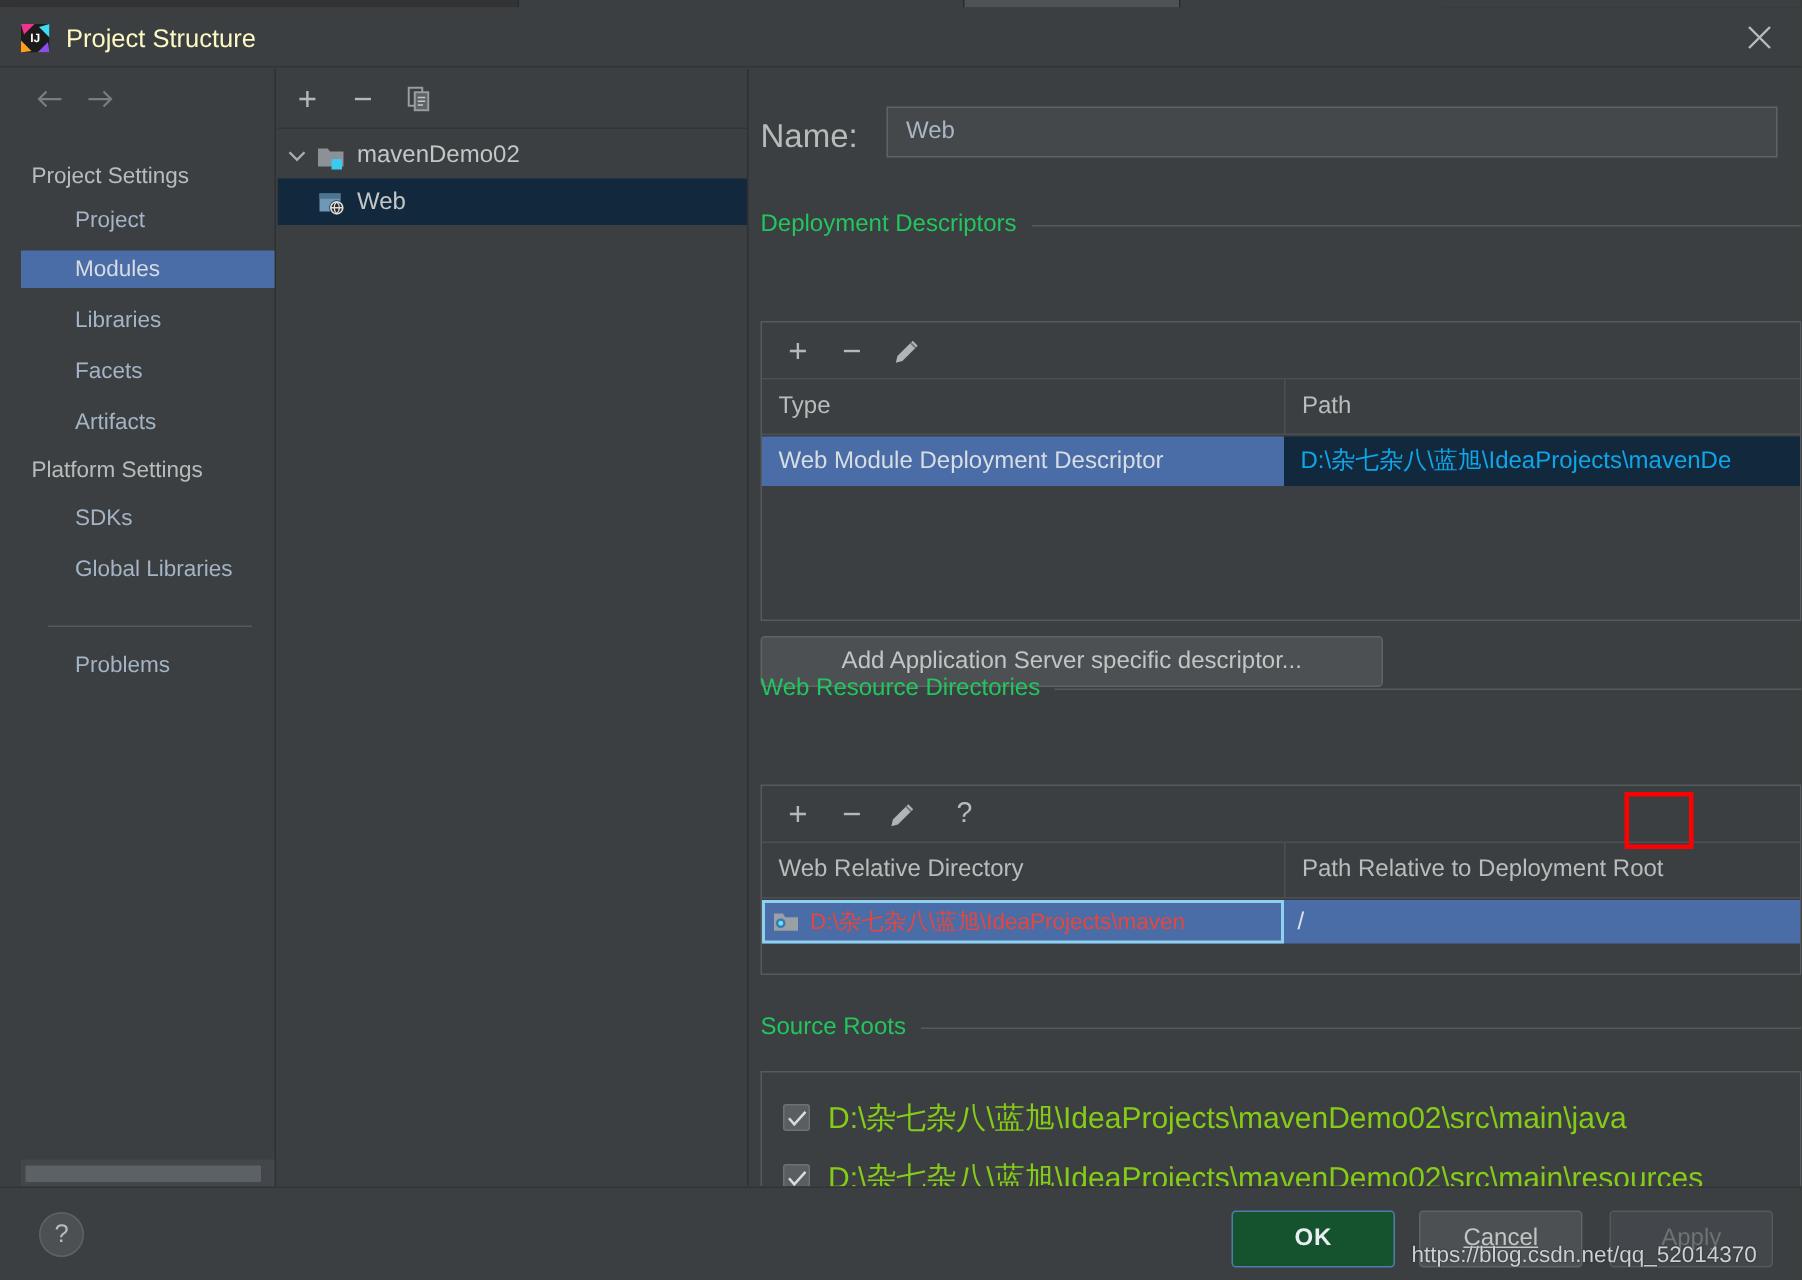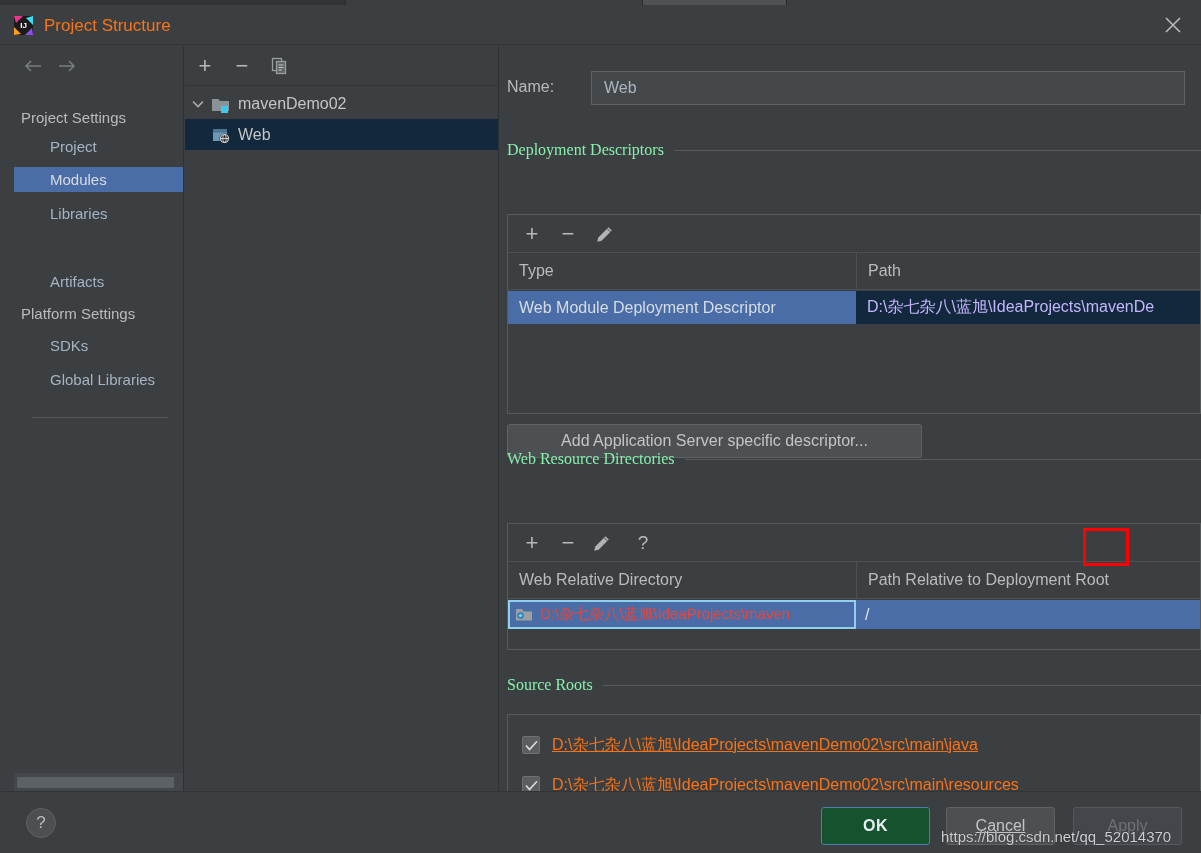--- a/index.html
+++ b/index.html
@@ -54,21 +54,21 @@
   #titlebar {
     position: absolute; left: 0; top: 0; width: 1201px; height: 40px;
     background: #3c3f41;
     border-bottom: 1px solid #323537;
   }
   #app-icon {
     position: absolute; left: 14px; top: 11px; width: 19px; height: 19px;
   }
   #window-title {
     position: absolute; left: 44px; top: 11px;
-    font-size: 17px; color: #f97316; white-space: nowrap;
+    font-size: 17px; color: #fef9c3; white-space: nowrap;
   }
   #close-btn {
     position: absolute; right: 0px; top: 0px; width: 56px; height: 40px;
     display: flex; align-items: center; justify-content: center;
     cursor: pointer;
   }
   #close-btn svg { display: block; }
 
   
   #nav {
@@ -155,39 +155,39 @@
 
   
   #detail {
     position: absolute; left: 500px; top: 41px;
     width: 701px; height: 745px;
     background: #3c3f41;
     overflow: hidden;
   }
 
   .field-label {
-    position: absolute; font-size: 16px; color: #b8bbbc; white-space: nowrap;
+    position: absolute; font-size: 22px; color: #b8bbbc; white-space: nowrap;
   }
   #name-input {
     position: absolute; left: 91px; top: 25px; width: 594px; height: 34px;
     background: #45484a;
     border: 1px solid #5e6265;
     color: #a9b6c2; font-size: 16px;
     padding-left: 12px;
     font-family: "Liberation Sans", sans-serif;
     outline: none;
   }
 
   
   .group-head {
     position: absolute; left: 7px; display: flex; align-items: center;
     width: 694px;
   }
   .group-head .gh-text {
-    font-size: 16px; color: #86efac; white-space: nowrap; padding-right: 10px; font-family: Liberation Serif, serif;
+    font-size: 16px; color: #22c55e; white-space: nowrap; padding-right: 10px;
   }
   .group-head .gh-line { flex: 1; height: 1px; background: #565a5d; }
 
   
   .tbl-box {
     position: absolute; left: 7px;
     border: 1px solid #555a5d;
     background: #3c3f41;
     overflow: hidden;
   }
@@ -222,21 +222,21 @@
   
   #dd-box { top: 168px; width: 694px; height: 200px; }
   #dd-row-type {
     left: 0; top: 0; width: 348px; height: 33px; background: #4a6da7;
     display: flex; align-items: center;
     font-size: 16px; color: #d7dde3; padding-left: 11px; white-space: nowrap;
   }
   #dd-row-path {
     left: 348px; top: 0; right: 0; height: 33px; background: #12293d;
     display: flex; align-items: center;
-    font-size: 16px; color: #c4b5fd; padding-left: 11px; white-space: nowrap;
+    font-size: 16px; color: #0ea5e9; padding-left: 11px; white-space: nowrap;
     overflow: hidden;
   }
 
   
   .idea-btn {
     position: absolute;
     background: #4c5052;
     border: 1px solid #5f6366;
     border-radius: 3px;
     color: #c2c5c6;
@@ -288,21 +288,21 @@
     width: 18px; height: 18px;
     background: #5a5e61;
     border: 1px solid #6d7174;
     border-radius: 2px;
     margin-right: 12px;
     display: flex; align-items: center; justify-content: center;
     flex: 0 0 auto;
     cursor: pointer;
   }
   .sr-check svg { display: block; }
-  .sr-text { font-size: 16px; color: #f97316; white-space: nowrap; text-decoration: underline; }
+  .sr-text { font-size: 20px; color: #84cc16; white-space: nowrap; }
 
   
   #bottombar {
     position: absolute; left: 0; bottom: 0; width: 1201px; height: 62px;
     background: #3c3f41;
     border-top: 1px solid #323537;
   }
   #help-btn {
     position: absolute; left: 26px; top: 16px; width: 30px; height: 30px;
     border-radius: 50%;
@@ -392,25 +392,27 @@
         <svg width="20" height="14" viewBox="0 0 20 14">
           <path d="M2 7 L17 7 M12 2 L17 7 L12 12" stroke="#787d80" stroke-width="1.5" fill="none"></path>
         </svg>
       </div>
     </div>
 
     <div class="nav-group" style="top:59px;">Project Settings</div>
     <div class="nav-item" style="top:88px;">Project</div>
     <div class="nav-item selected" style="top:121px;">Modules</div>
     <div class="nav-item" style="top:155px;">Libraries</div>
+    <div class="nav-item" style="top:189px;">Facets</div>
     <div class="nav-item" style="top:223px;">Artifacts</div>
     <div class="nav-group" style="top:255px;">Platform Settings</div>
     <div class="nav-item" style="top:287px;">SDKs</div>
     <div class="nav-item" style="top:321px;">Global Libraries</div>
     <div class="nav-sep" style="top:371px;"></div>
+    <div class="nav-item" style="top:385px;">Problems</div>
 
     <div id="nav-hscroll-track">
       <div id="nav-hscroll-thumb"></div>
     </div>
   </div>
 
   <div id="tree-panel">
     <div id="tree-toolbar">
       <div class="tb-btn plus">
         <span class="glyph-plus">+</span>

